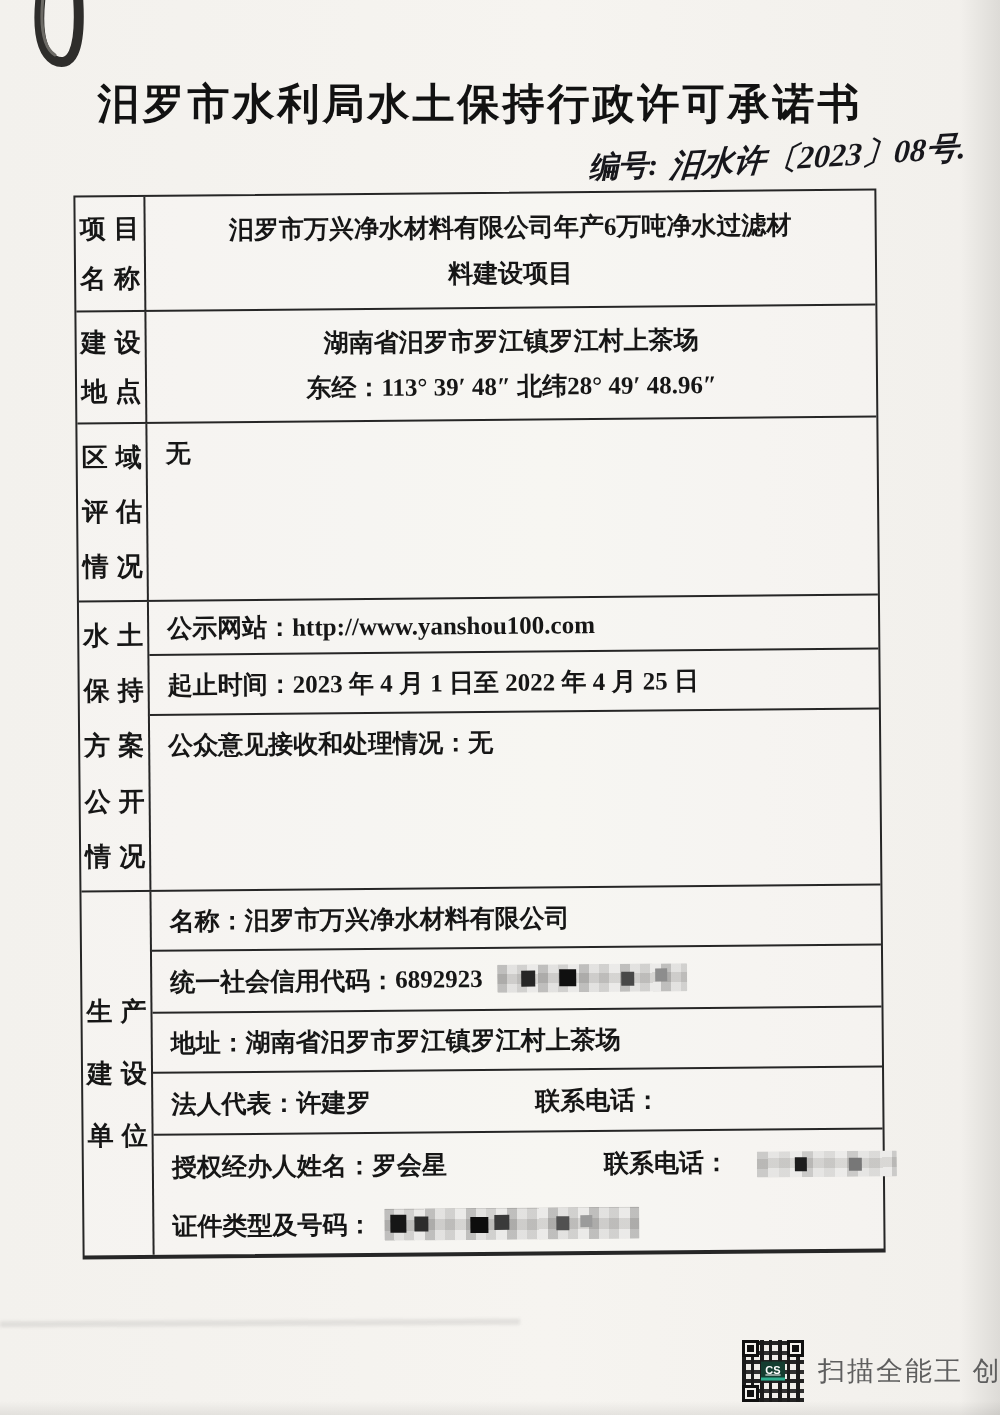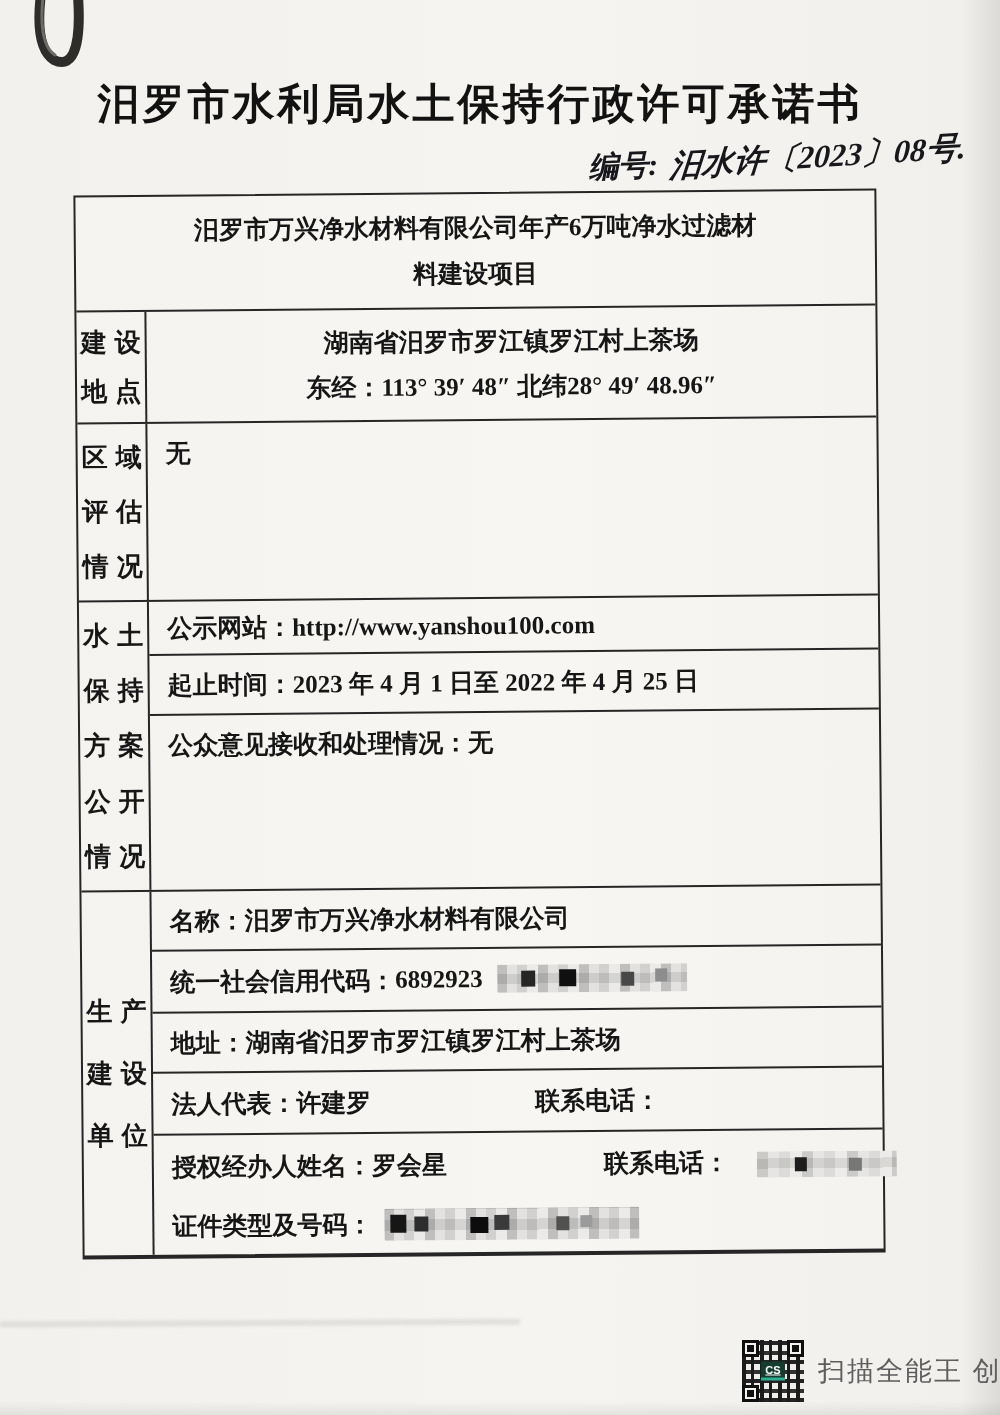--- a/index.html
+++ b/index.html
@@ -129,20 +129,24 @@
   <h1 class="title">汨罗市水利局水土保持行政许可承诺书</h1>
 
   <div class="doc-no">
     <span>编号:</span>
     <span class="hw">汨水许〔2023〕08号.</span>
   </div>
 
   <div class="ptable">
 
     <div class="sec" style="height:115px;">
+      <div class="lab spread">
+        <span>项目</span>
+        <span>名称</span>
+      </div>
       <div class="cont">
         <div class="sub center2" style="flex:1;">
           <span class="nowrap">汨罗市万兴净水材料有限公司年产6万吨净水过滤材</span>
           <span class="nowrap">料建设项目</span>
         </div>
       </div>
     </div>
 
     <div class="sec" style="height:112px;">
       <div class="lab spread">

